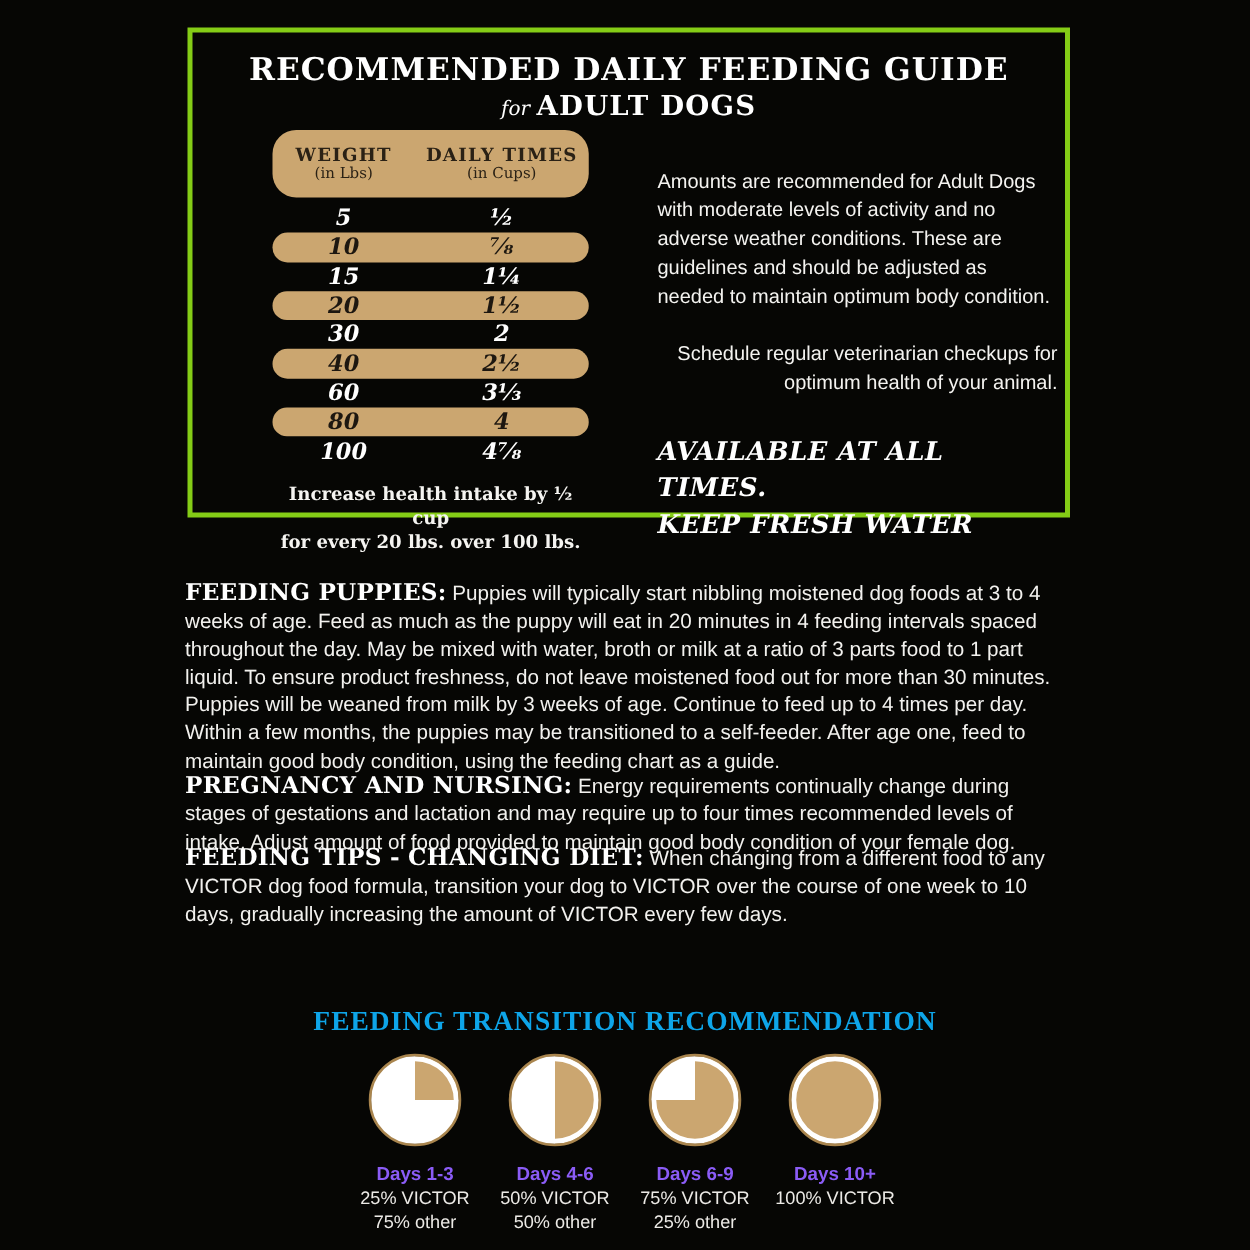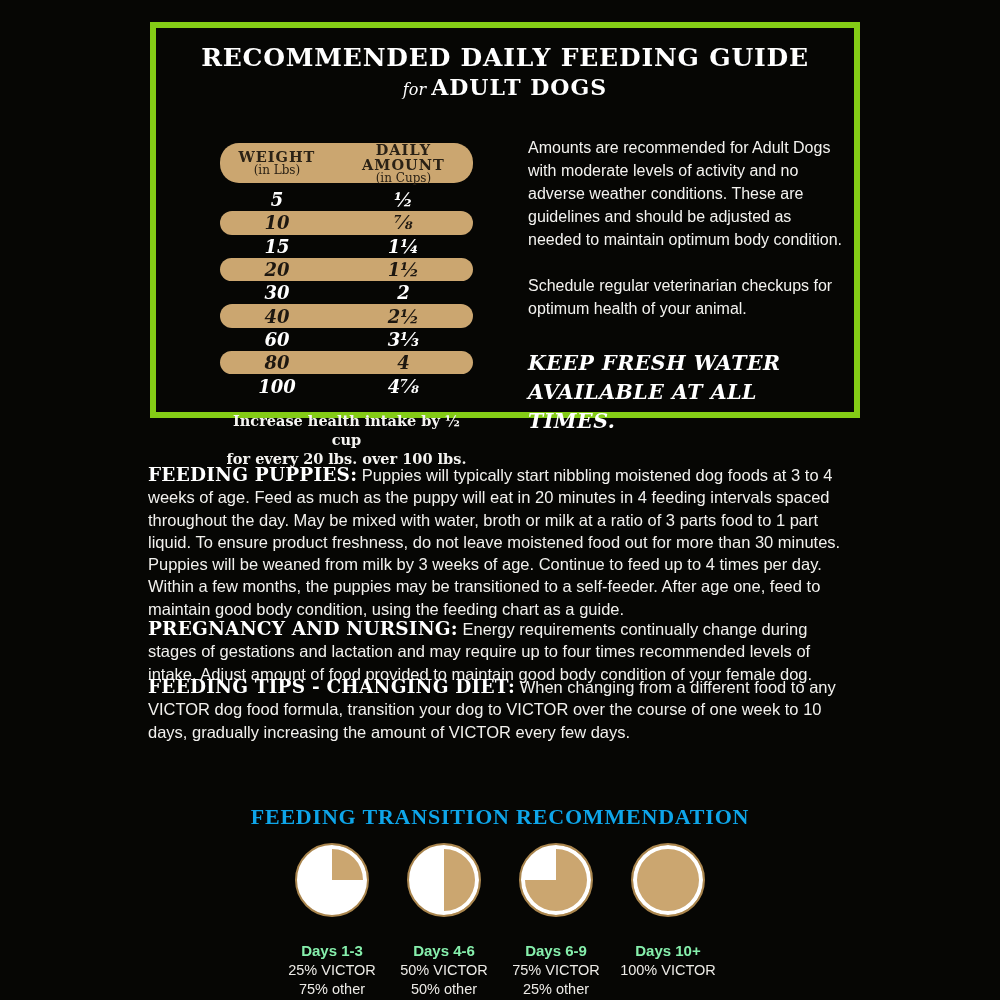--- a/index.html
+++ b/index.html
@@ -1,67 +1,67 @@
 <!DOCTYPE html>
 <html><head>
 <meta charset="utf-8">
 <style>
   html,body{margin:0;padding:0;background:#000;}
   .page{position:relative;width:1000px;height:1000px;background:#060604;overflow:hidden;
         font-family:"Liberation Sans",sans-serif;color:#f2f1ee;}
 
   
   .guide-box{position:absolute;left:150px;top:22px;width:698px;height:384px;
-             border:6px solid #84cc16;background:#060604;}
+             border:4px solid #84cc16;background:#060604;}
   .guide-title{margin-top:15px;text-align:center;
                font-family:"DejaVu Serif",serif;font-weight:bold;
                font-size:25px;letter-spacing:0.8px;color:#ffffff;}
   .guide-subtitle{text-align:center;margin-top:2px;color:#ffffff;
                   font-family:"DejaVu Serif",serif;}
   .guide-subtitle .for{font-style:italic;font-size:16px;font-weight:normal;}
   .guide-subtitle .adult{font-weight:bold;font-size:22px;letter-spacing:1px;}
 
   
   .feed-table{position:absolute;left:64px;top:78px;width:253px;}
-  .thead{display:flex;background:#cba670;border-radius:19px;height:40px;
-         align-items:center;color:#2a2115;text-align:center;margin-top:37px;}
+  .thead{display:flex;background:#cba670;border-radius:19px;height:54px;
+         align-items:center;color:#2a2115;text-align:center;}
   .thcol1{width:45%;}
   .thcol2{width:55%;}
   .th-main{font-family:"DejaVu Serif",serif;font-weight:bold;font-size:14.5px;letter-spacing:1px;line-height:15px;}
   .th-sub{font-family:"DejaVu Serif",serif;font-size:12px;line-height:13px;}
   .tbody{margin-top:5px;}
   .trow{display:flex;height:23.3px;align-items:center;text-align:center;
         font-family:"DejaVu Serif",serif;font-weight:bold;font-style:italic;font-size:18px;color:#ffffff;}
   .trow.hl{background:#cba670;border-radius:12px;color:#1d1710;}
   .tc1{width:45%;}
   .tc2{width:55%;}
   .tfoot{margin-top:13px;text-align:center;color:#f5f4f1;
          font-family:"DejaVu Serif",serif;font-weight:bold;font-size:14.5px;line-height:19px;}
 
   
   .right-col{position:absolute;left:372px;top:82px;width:320px;margin-top:26px;}
   .note{font-size:16px;line-height:23px;color:#f4f3f0;}
-  .note2{margin-top:23px;}
+  .note2{margin-top:23px;text-align:right;}
   .note3{margin-top:29px;font-family:"DejaVu Serif",serif;font-weight:bold;font-style:italic;
          font-size:20.5px;line-height:29px;letter-spacing:0.5px;color:#ffffff;}
 
   
   .section{position:absolute;left:148px;width:712px;font-size:16.5px;line-height:22.3px;color:#f2f1ee;}
   .sec-1{top:464px;} .sec-2{top:618px;} .sec-3{top:676px;}
   .sec-heading{font-family:"DejaVu Serif",serif;font-weight:bold;font-size:18.5px;letter-spacing:0.2px;color:#ffffff;}
 
   
   .transition-title{position:absolute;top:804px;left:0;width:100%;text-align:center;
                     font-family:Liberation Serif, serif;font-weight:bold;font-size:22px;
                     letter-spacing:0.8px;color:#0ea5e9;}
   .pies-row{position:absolute;top:843px;left:0;width:100%;display:flex;justify-content:center;gap:8px;}
   .pie-step{width:104px;text-align:center;}
   .pie{width:70px;height:70px;margin:0 auto;border-radius:50%;
        border:2.5px solid #a9854e;box-shadow:inset 0 0 0 4px #ffffff;background:#fff;}
-  .pie-days{margin-top:25px;font-weight:bold;font-size:15px;color:#86efac;}
+  .pie-days{margin-top:14px;font-weight:bold;font-size:15px;color:#8b5cf6;}
   .pie-victor,.pie-other{margin-top:3px;font-size:14.5px;color:#eceae6;line-height:16px;}
 </style>
 </head>
 <body>
 
 <div class="page">
 
   <div class="guide-box">
     <div class="guide-title">RECOMMENDED DAILY FEEDING GUIDE</div>
     <div class="guide-subtitle">
@@ -69,21 +69,21 @@
       <span class="adult">ADULT DOGS</span>
     </div>
 
     <div class="feed-table">
       <div class="thead">
         <div class="thcol1">
           <div class="th-main">WEIGHT</div>
           <div class="th-sub">(in Lbs)</div>
         </div>
         <div class="thcol2">
-          <div class="th-main">DAILY AMOUNT</div>
+          <div class="th-main">DAILY TIMES</div>
           <div class="th-sub">(in Cups)</div>
         </div>
       </div>
       <div class="tbody">
         <div class="trow">
             <div class="tc1">5</div>
             <div class="tc2">½</div>
           </div>
         <div class="trow hl">
             <div class="tc1">10</div>
@@ -121,22 +121,22 @@
       <div class="tfoot">
         <div>Increase health intake by ½ cup</div>
         <div>for every 20 lbs. over 100 lbs.</div>
       </div>
     </div>
 
     <div class="right-col">
       <div class="note">Amounts are recommended for Adult Dogs with moderate levels of activity and no adverse weather conditions. These are guidelines and should be adjusted as needed to maintain optimum body condition.</div>
       <div class="note note2">Schedule regular veterinarian checkups for optimum health of your animal.</div>
       <div class="note3">
+        <div>AVAILABLE AT ALL TIMES.</div>
         <div>KEEP FRESH WATER</div>
-        <div>AVAILABLE AT ALL TIMES.</div>
       </div>
     </div>
   </div>
 
   <div class="section sec-1">
     <span class="sec-heading">FEEDING PUPPIES:</span>
     <span>Puppies will typically start nibbling moistened dog foods at 3 to 4 weeks of age. Feed as much as the puppy will eat in 20 minutes in 4 feeding intervals spaced throughout the day. May be mixed with water, broth or milk at a ratio of 3 parts food to 1 part liquid. To ensure product freshness, do not leave moistened food out for more than 30 minutes. Puppies will be weaned from milk by 3 weeks of age. Continue to feed up to 4 times per day. Within a few months, the puppies may be transitioned to a self-feeder. After age one, feed to maintain good body condition, using the feeding chart as a guide.</span>
   </div>
   <div class="section sec-2">
     <span class="sec-heading">PREGNANCY AND NURSING:</span>

